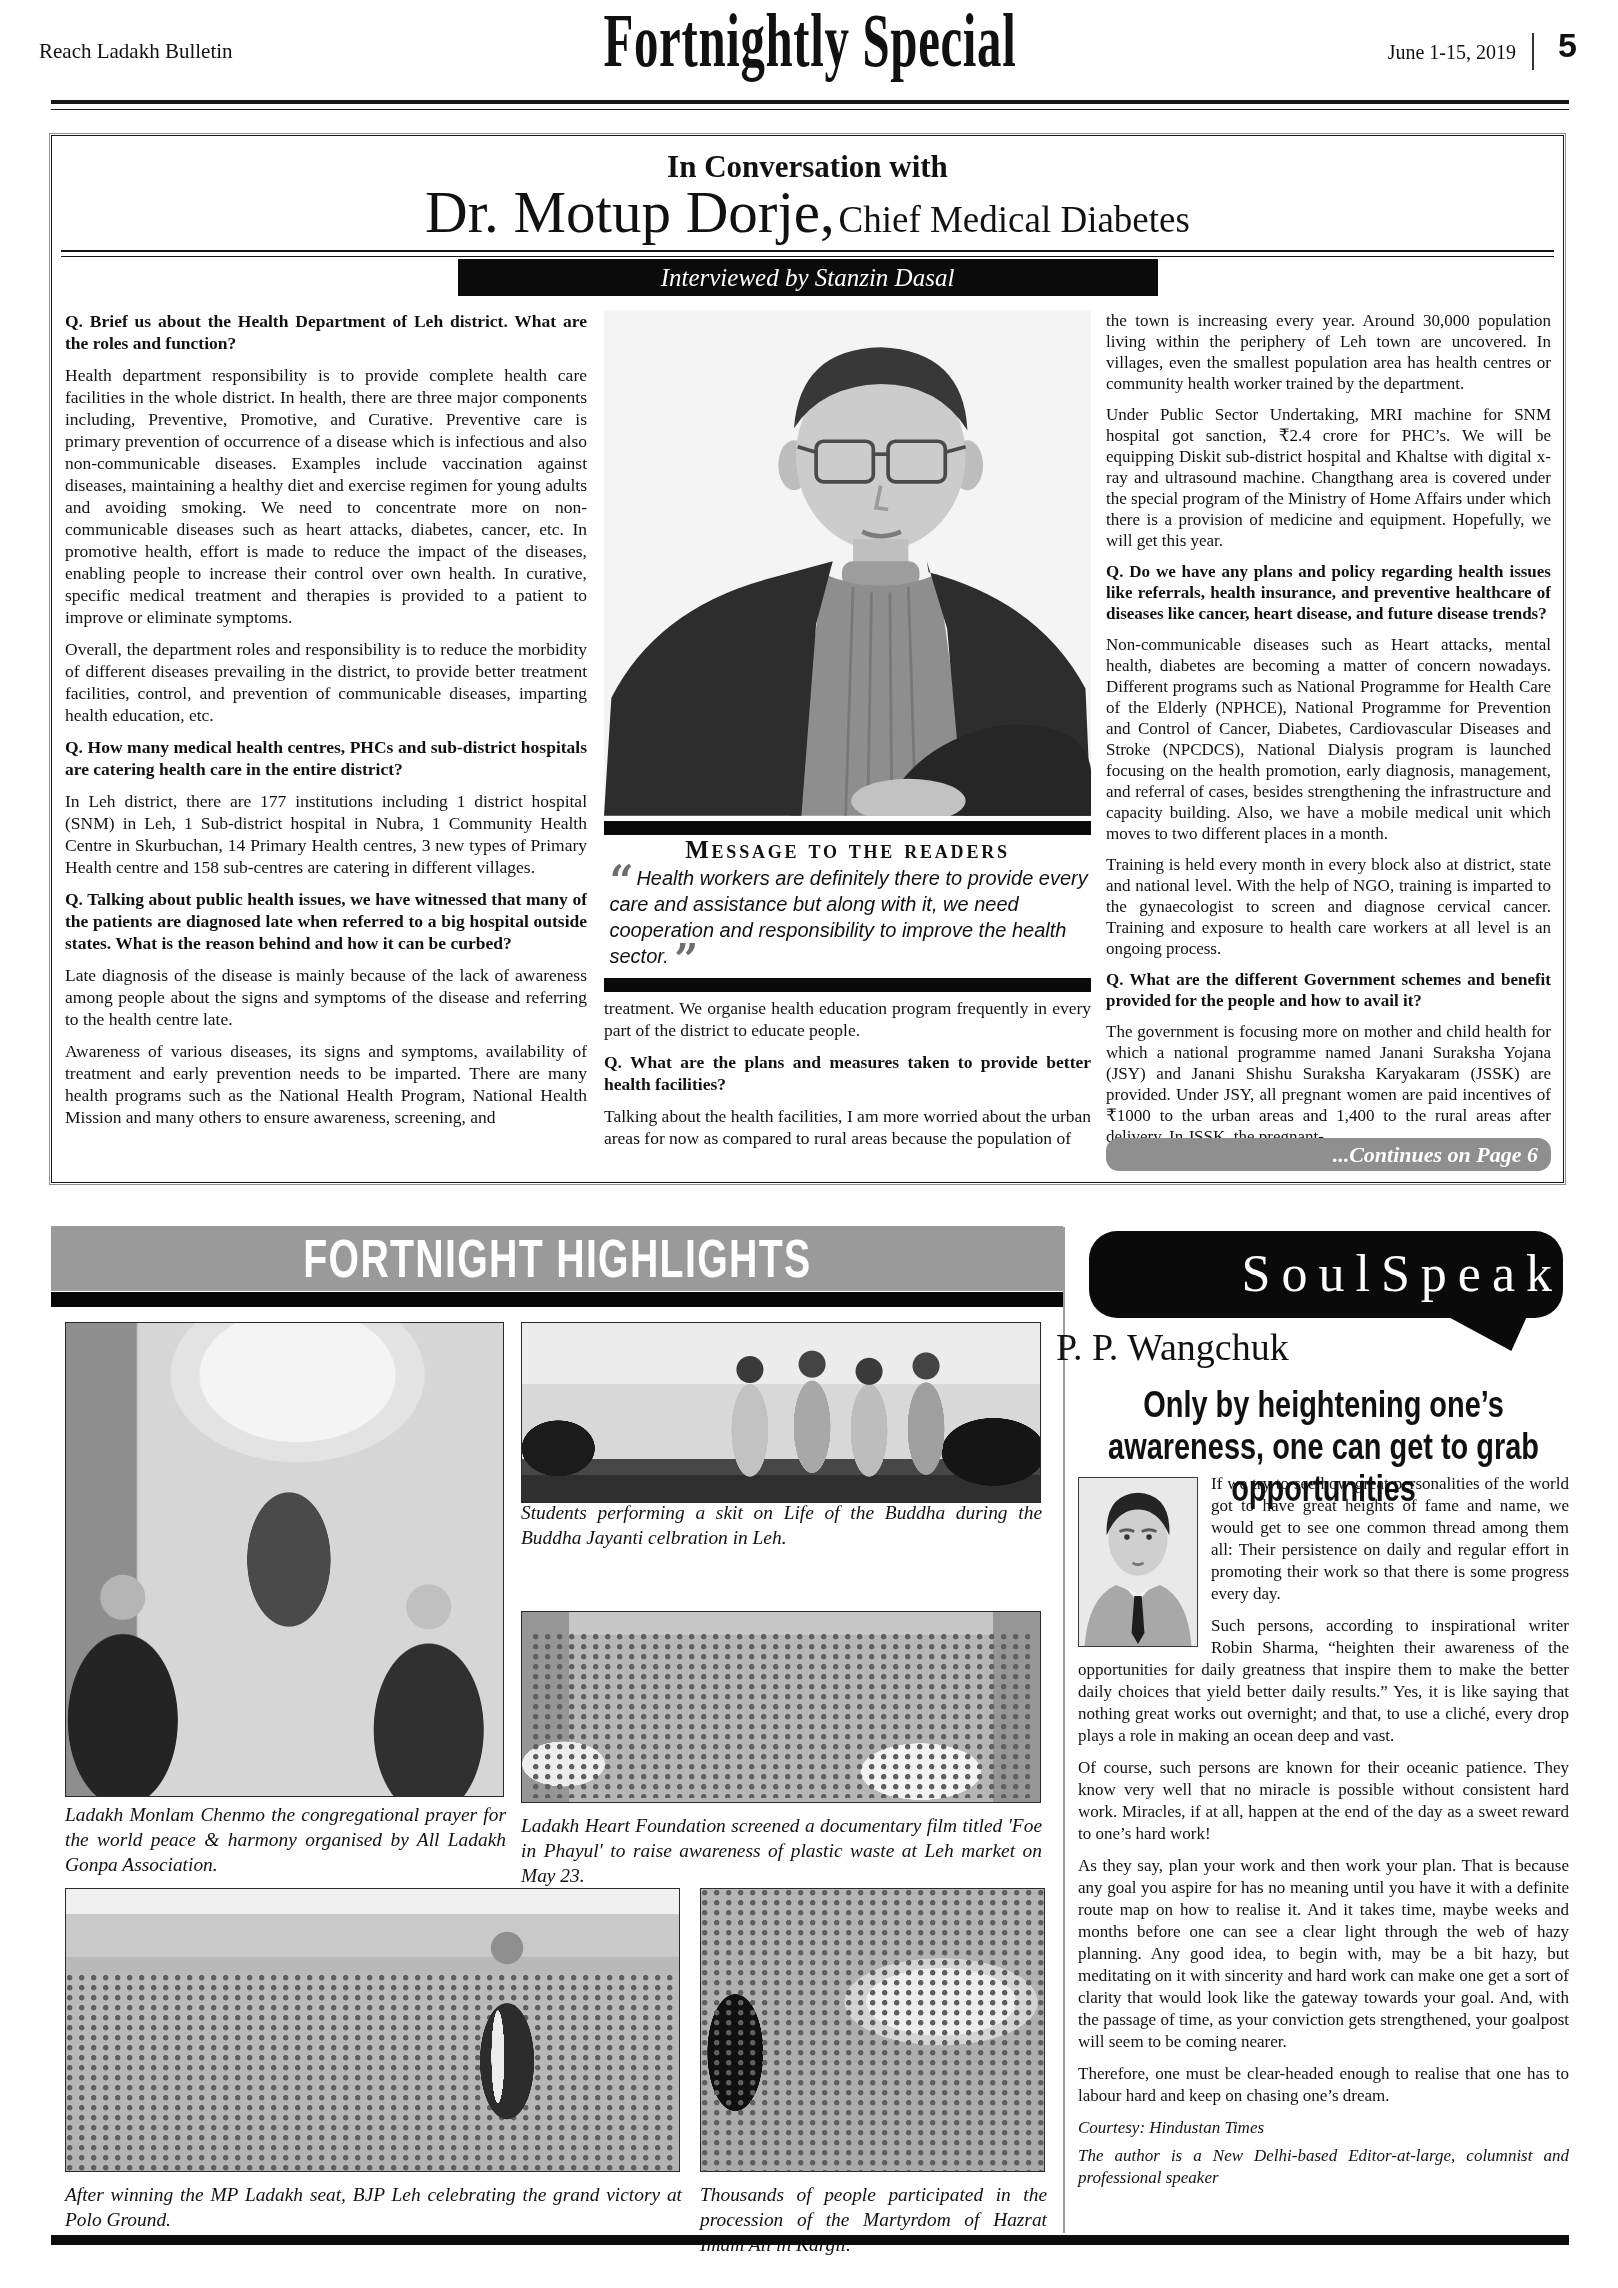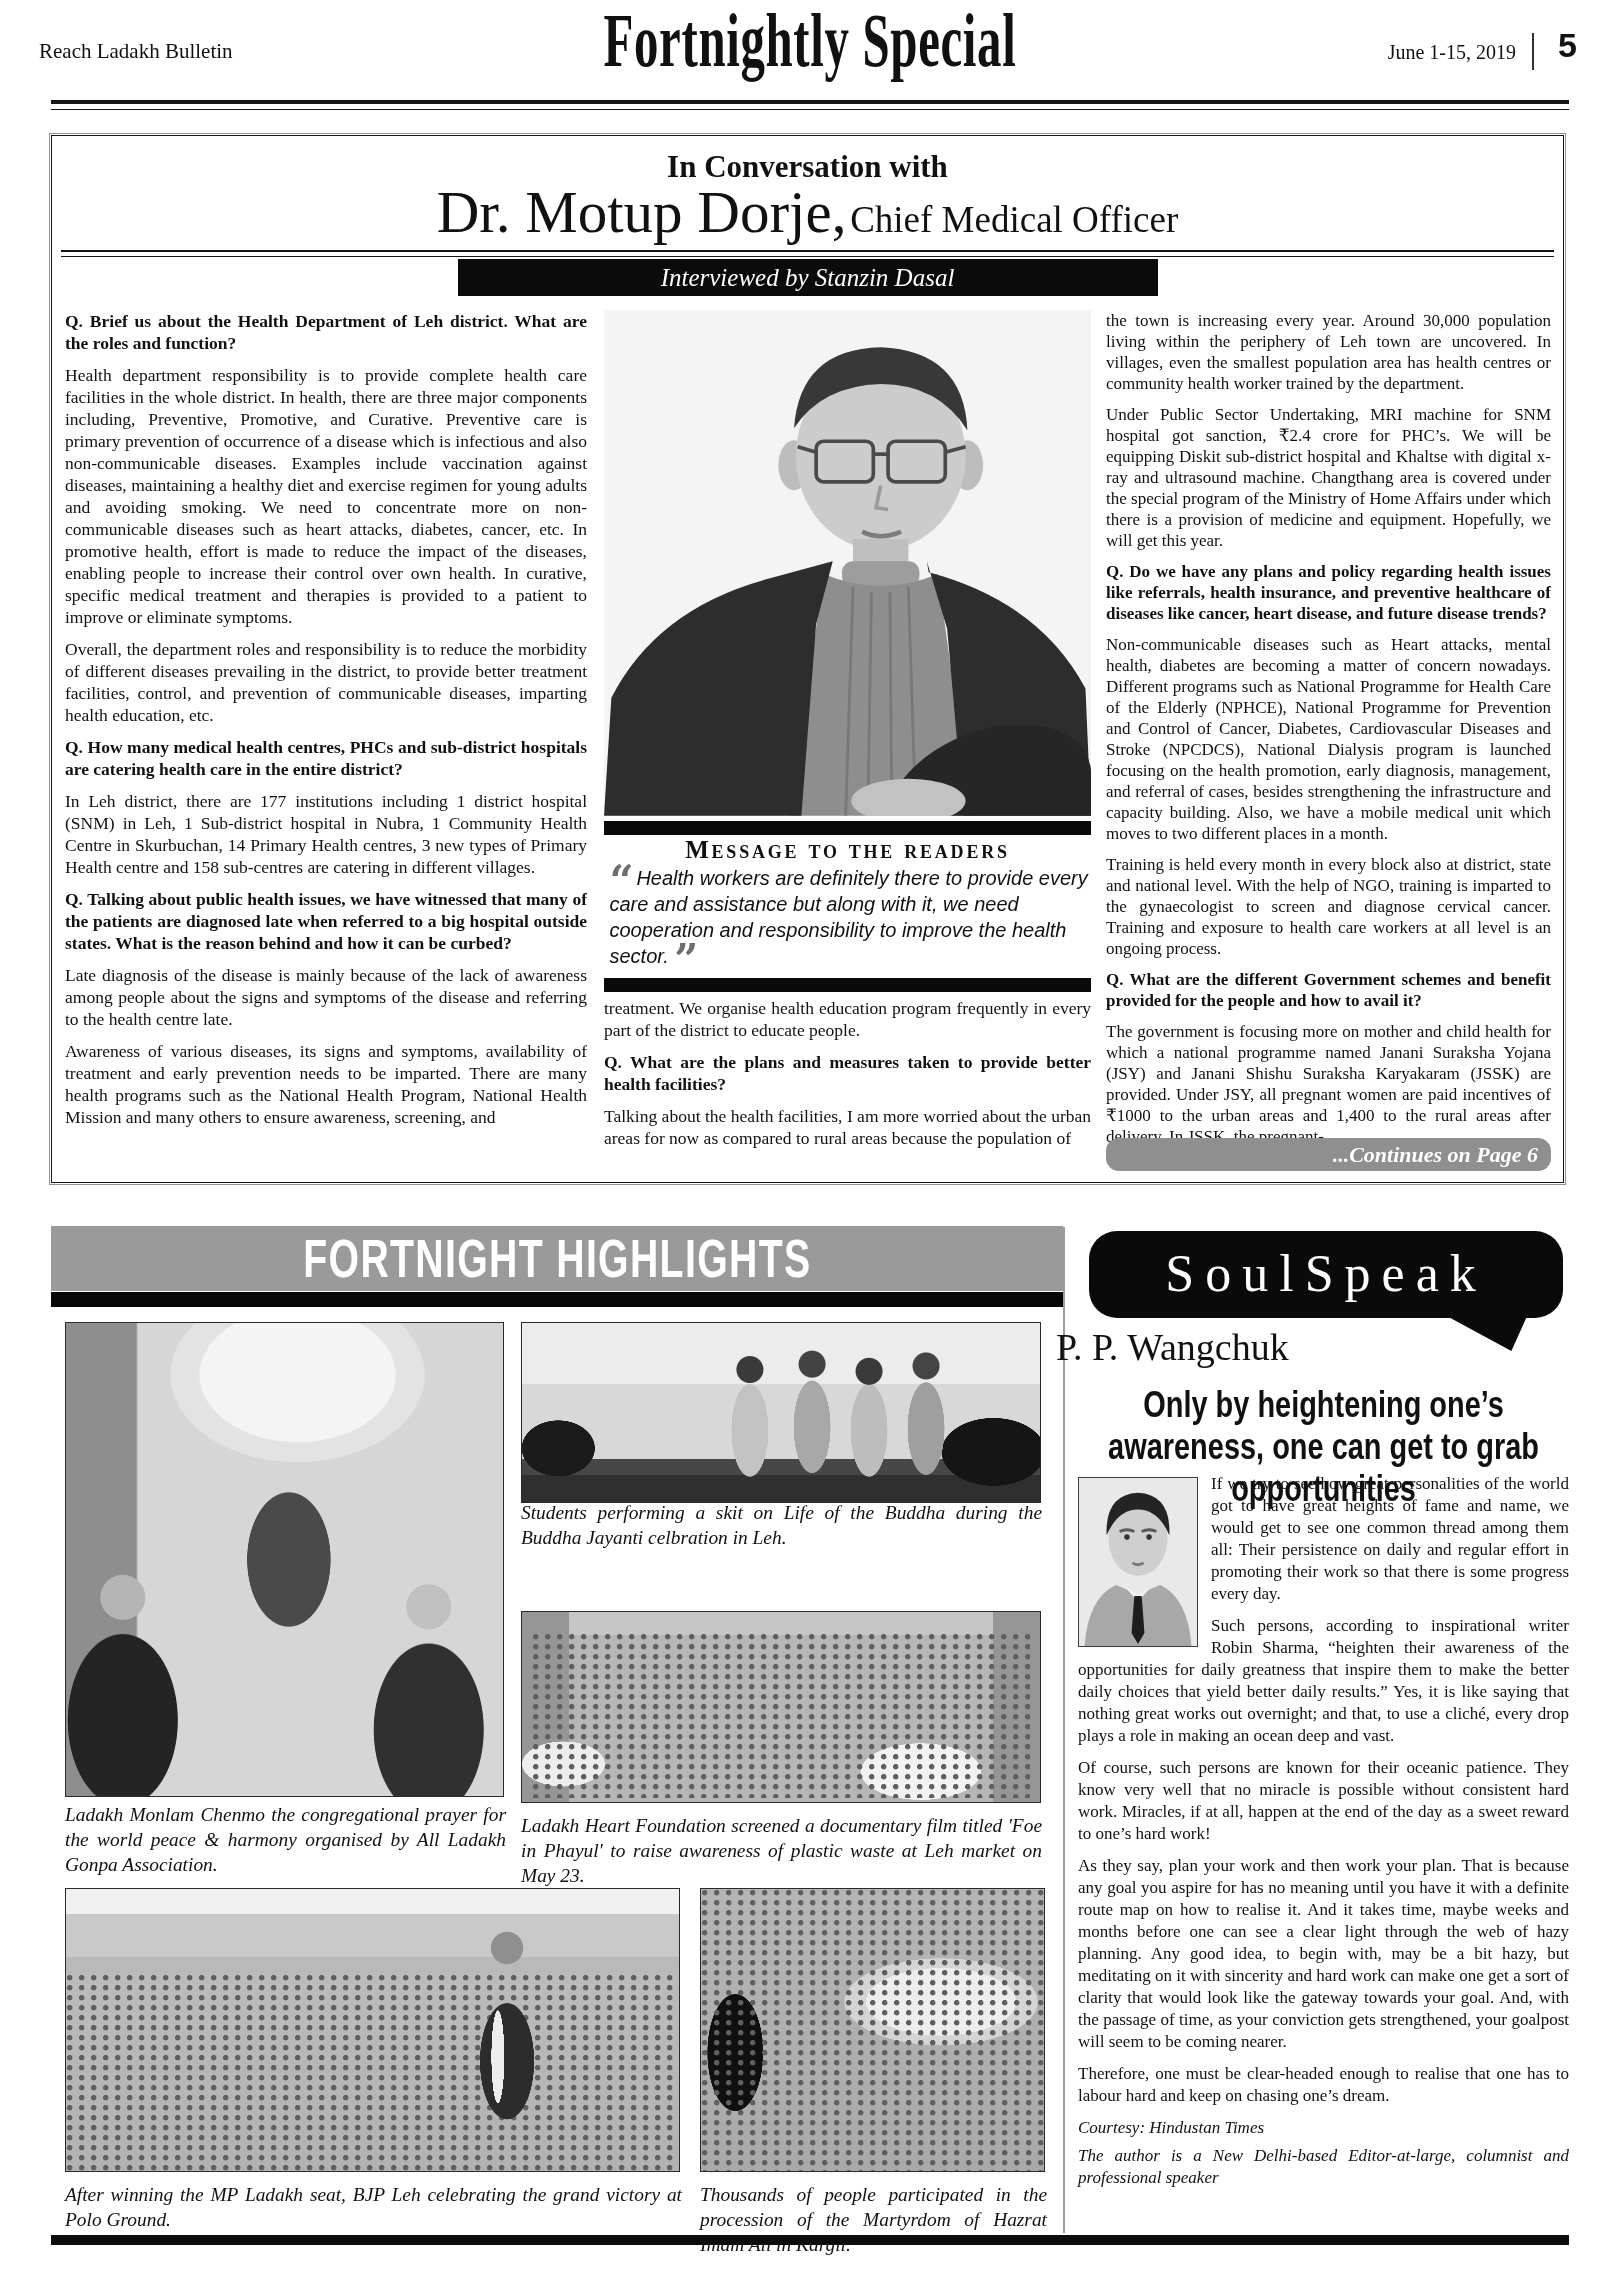--- a/index.html
+++ b/index.html
@@ -93,21 +93,21 @@
   #p4.crowd::before{inset:30% 0 0 0;}
   #p4::after{content:"";position:absolute;right:20%;top:14%;width:102px;height:222px;background:
       radial-gradient(circle 16.6px at 52% 9%,#8f8f8f 0 15.7px,transparent 16.6px),
       radial-gradient(ellipse 10px 72px at 43% 58%,#ededed 0 64%,transparent 65%),
       radial-gradient(ellipse 42px 90px at 52% 60%,#2c2c2c 0 64%,transparent 65%);}
 
   .divider-v{position:absolute;left:1063px;top:1227px;width:1.8px;height:1006px;background:#9c9c9c;}
   .bottom-rule{position:absolute;left:51px;top:2235px;width:1518px;height:10px;background:#0c0c0c;}
 
   
-  .ss-bubble{position:absolute;left:1089px;top:1231px;width:474px;height:87px;background:#0a0a0a;border-radius:28px;text-align:center;}
+  .ss-bubble{position:absolute;left:1089px;top:1231px;width:474px;height:87px;background:#0a0a0a;border-radius:28px;text-align:right;}
   .ss-bubble>span{color:#fff;font-size:52px;line-height:85px;letter-spacing:11px;}
   .ss-tail{position:absolute;left:1443px;top:1314px;}
   .ss-author{position:absolute;left:1056px;top:1325px;width:491px;text-align:left;font-size:38px;}
   .ss-headline{position:absolute;left:1078px;top:1384px;width:491px;}
   .ss-headline>span{display:block;width:628px;transform:scaleX(.782);transform-origin:0 50%;
       font-family:"Liberation Sans","DejaVu Sans",sans-serif;font-weight:bold;font-size:37px;line-height:42px;text-align:center;}
   .ss-body{position:absolute;left:1078px;top:1473px;width:491px;font-size:17px;line-height:22px;text-align:justify;}
   .ss-body p{margin:0 0 10px;}
   .ss-photo{float:left;width:118px;height:168px;border:1.8px solid #3a3a3a;margin:3.7px 13px 3.7px 0;background:#e9e9e9;}
   .ss-credit p{font-style:italic;margin:0 0 5.5px;}
@@ -123,21 +123,21 @@
   </div>
   <div class="mast-date">June 1-15, 2019</div>
   <div class="page-sep"></div>
   <div class="page-num">5</div>
   <div class="top-rule"></div>
 
   <div class="interview">
     <div class="kicker">In Conversation with</div>
     <div class="headline-line">
       <span class="hl-name">Dr. Motup Dorje,</span>
-      <span class="hl-role"> Chief Medical Officer</span>
+      <span class="hl-role"> Chief Medical Diabetes</span>
     </div>
     <div class="title-rule"></div>
     <div class="byline-bar">Interviewed by Stanzin Dasal</div>
 
     <div class="col col-left">
 
     <p class="q">Q. Brief us about the Health Department of Leh district. What are the roles and function?</p>
         <p class="a">Health department responsibility is to provide complete health care facilities in the whole district. In health, there are three major components including, Preventive, Promotive, and Curative.  Preventive care is primary prevention of occurrence of a disease which is infectious and also non-communicable diseases. Examples include vaccination against diseases, maintaining a healthy diet and exercise regimen for young adults and avoiding smoking. We need to concentrate more on non-communicable diseases such as heart attacks, diabetes, cancer, etc. In promotive health, effort is made to reduce the impact of the diseases, enabling people to increase their control over own health.  In curative, specific medical treatment and therapies is provided to a patient to improve or eliminate symptoms.</p>
         <p class="a">Overall, the department roles and responsibility is to reduce the morbidity of different diseases prevailing in the district, to provide better treatment facilities, control, and prevention of communicable diseases, imparting health education, etc.</p>
         <p class="q">Q. How many medical health centres, PHCs and sub-district hospitals are catering health care in the entire district?</p>

